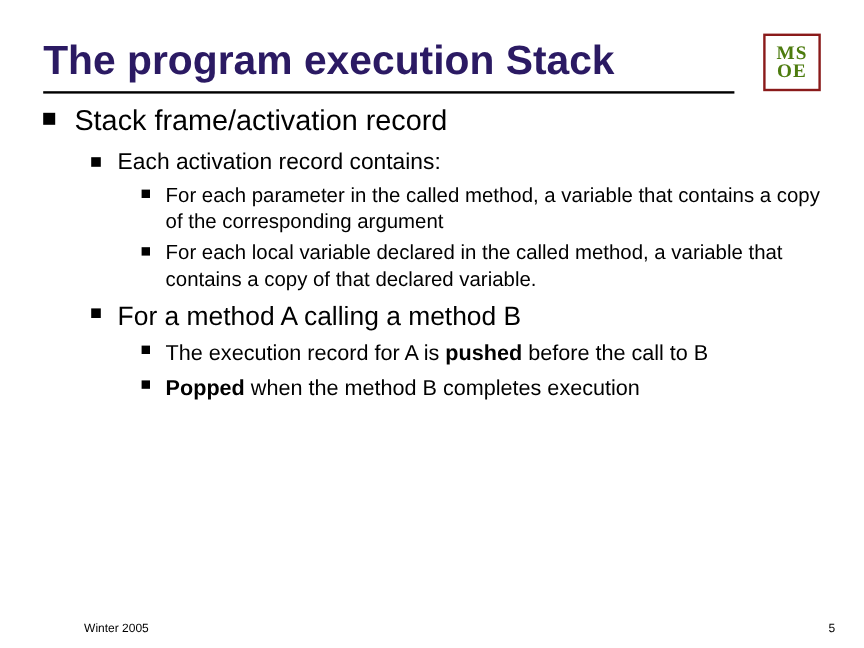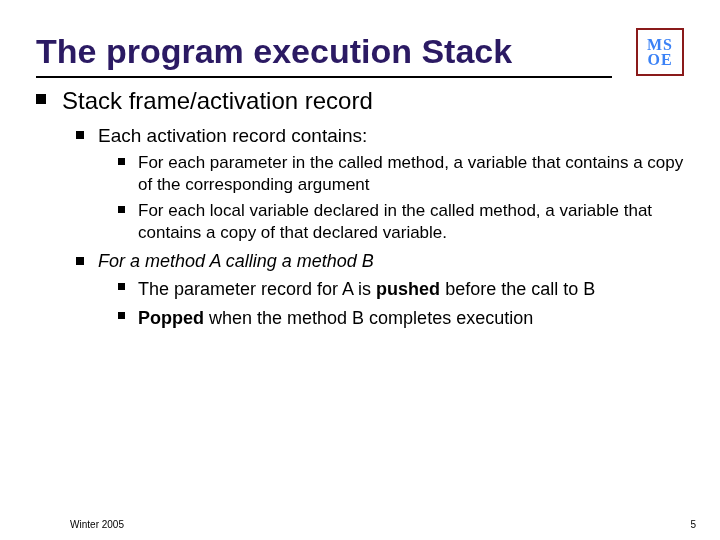--- a/index.html
+++ b/index.html
@@ -41,21 +41,21 @@
     width: 48px;
     height: 48px;
     border: 2px solid #8a1a1a;
     background: #fff;
     display: flex;
     flex-direction: column;
     align-items: center;
     justify-content: center;
     font-family: "Times New Roman", serif;
     font-weight: bold;
-    color: #3b82f6;
+    color: #4d7c0f;
     font-size: 16px;
     line-height: 0.95;
     flex-shrink: 0;
     margin-left: 8px;
   }
   .logo .line { letter-spacing: 1px; }
   .content {
     padding-top: 10px;
   }
   ul { list-style: none; }
@@ -140,24 +140,24 @@
             <ul class="lvl3">
               <li>
                   <div class="lvl3-text">For each parameter in the called method, a variable that contains a copy of the corresponding argument</div>
                 </li>
               <li>
                   <div class="lvl3-text">For each local variable declared in the called method, a variable that contains a copy of that declared variable.</div>
                 </li>
             </ul>
           </li>
           <li>
-            <div class="lvl2-text" style="font-size:18px;font-style:italic;">For a method A calling a method B</div>
+            <div class="lvl2-text" style="font-size:22px;">For a method A calling a method B</div>
             <ul class="lvl3">
               <li>
-                <div class="lvl3-text-lg"><span>The parameter record for A is </span><span class="bold">pushed</span><span> before the call to B</span></div>
+                <div class="lvl3-text-lg"><span>The execution record for A is </span><span class="bold">pushed</span><span> before the call to B</span></div>
               </li>
               <li>
                 <div class="lvl3-text-lg"><span></span><span class="bold">Popped</span><span> when the method B completes execution</span></div>
               </li>
             </ul>
           </li>
         </ul>
       </li>
     </ul>
   </div>

